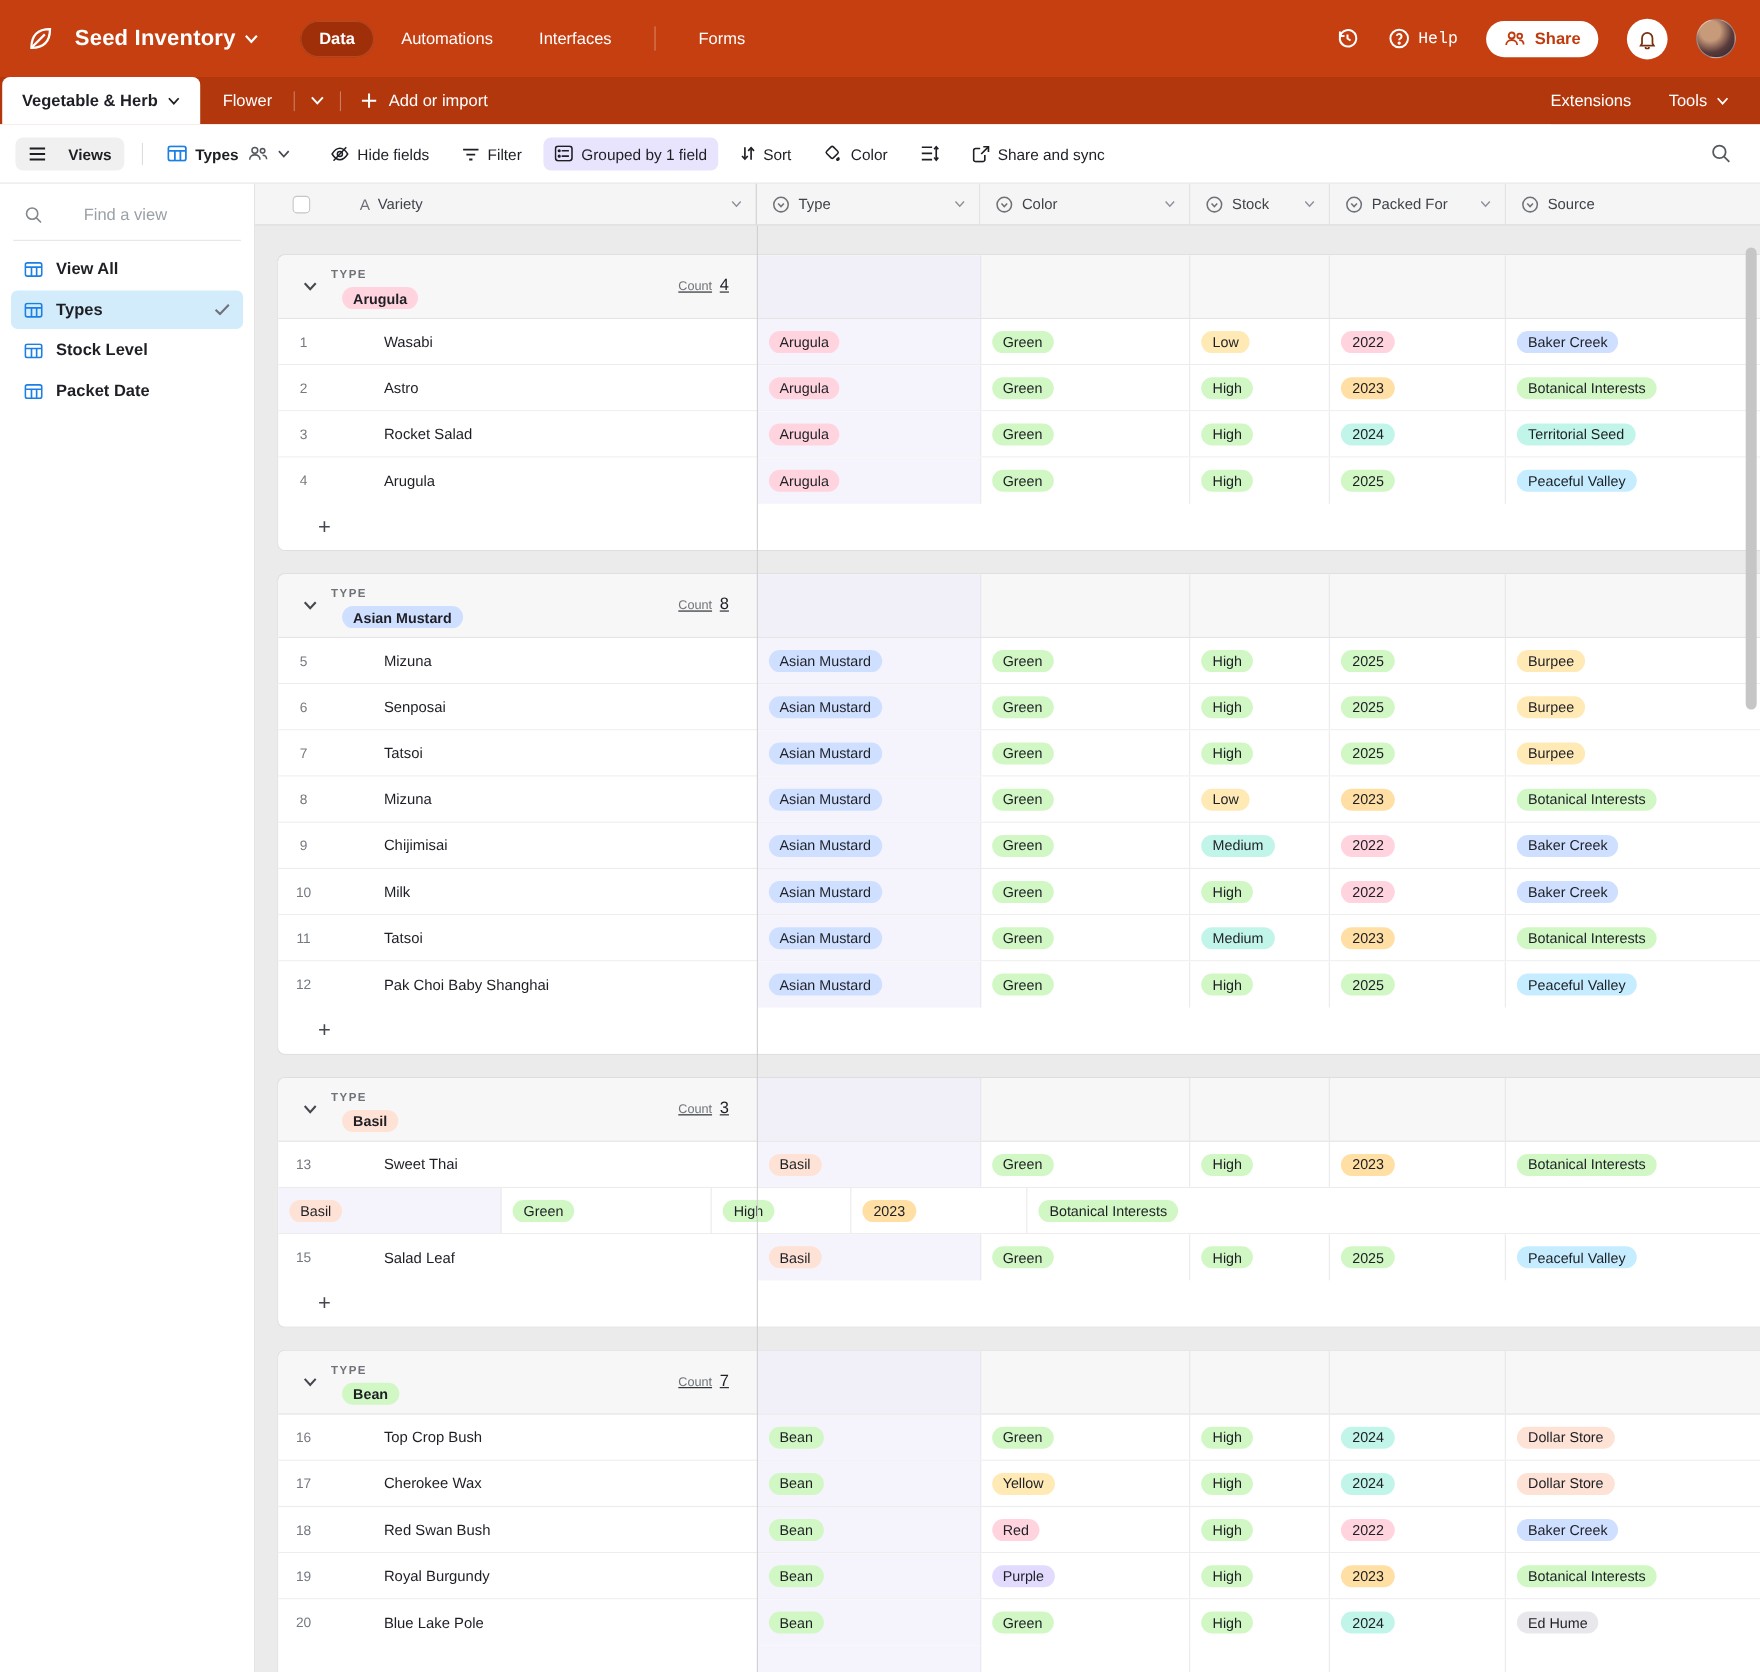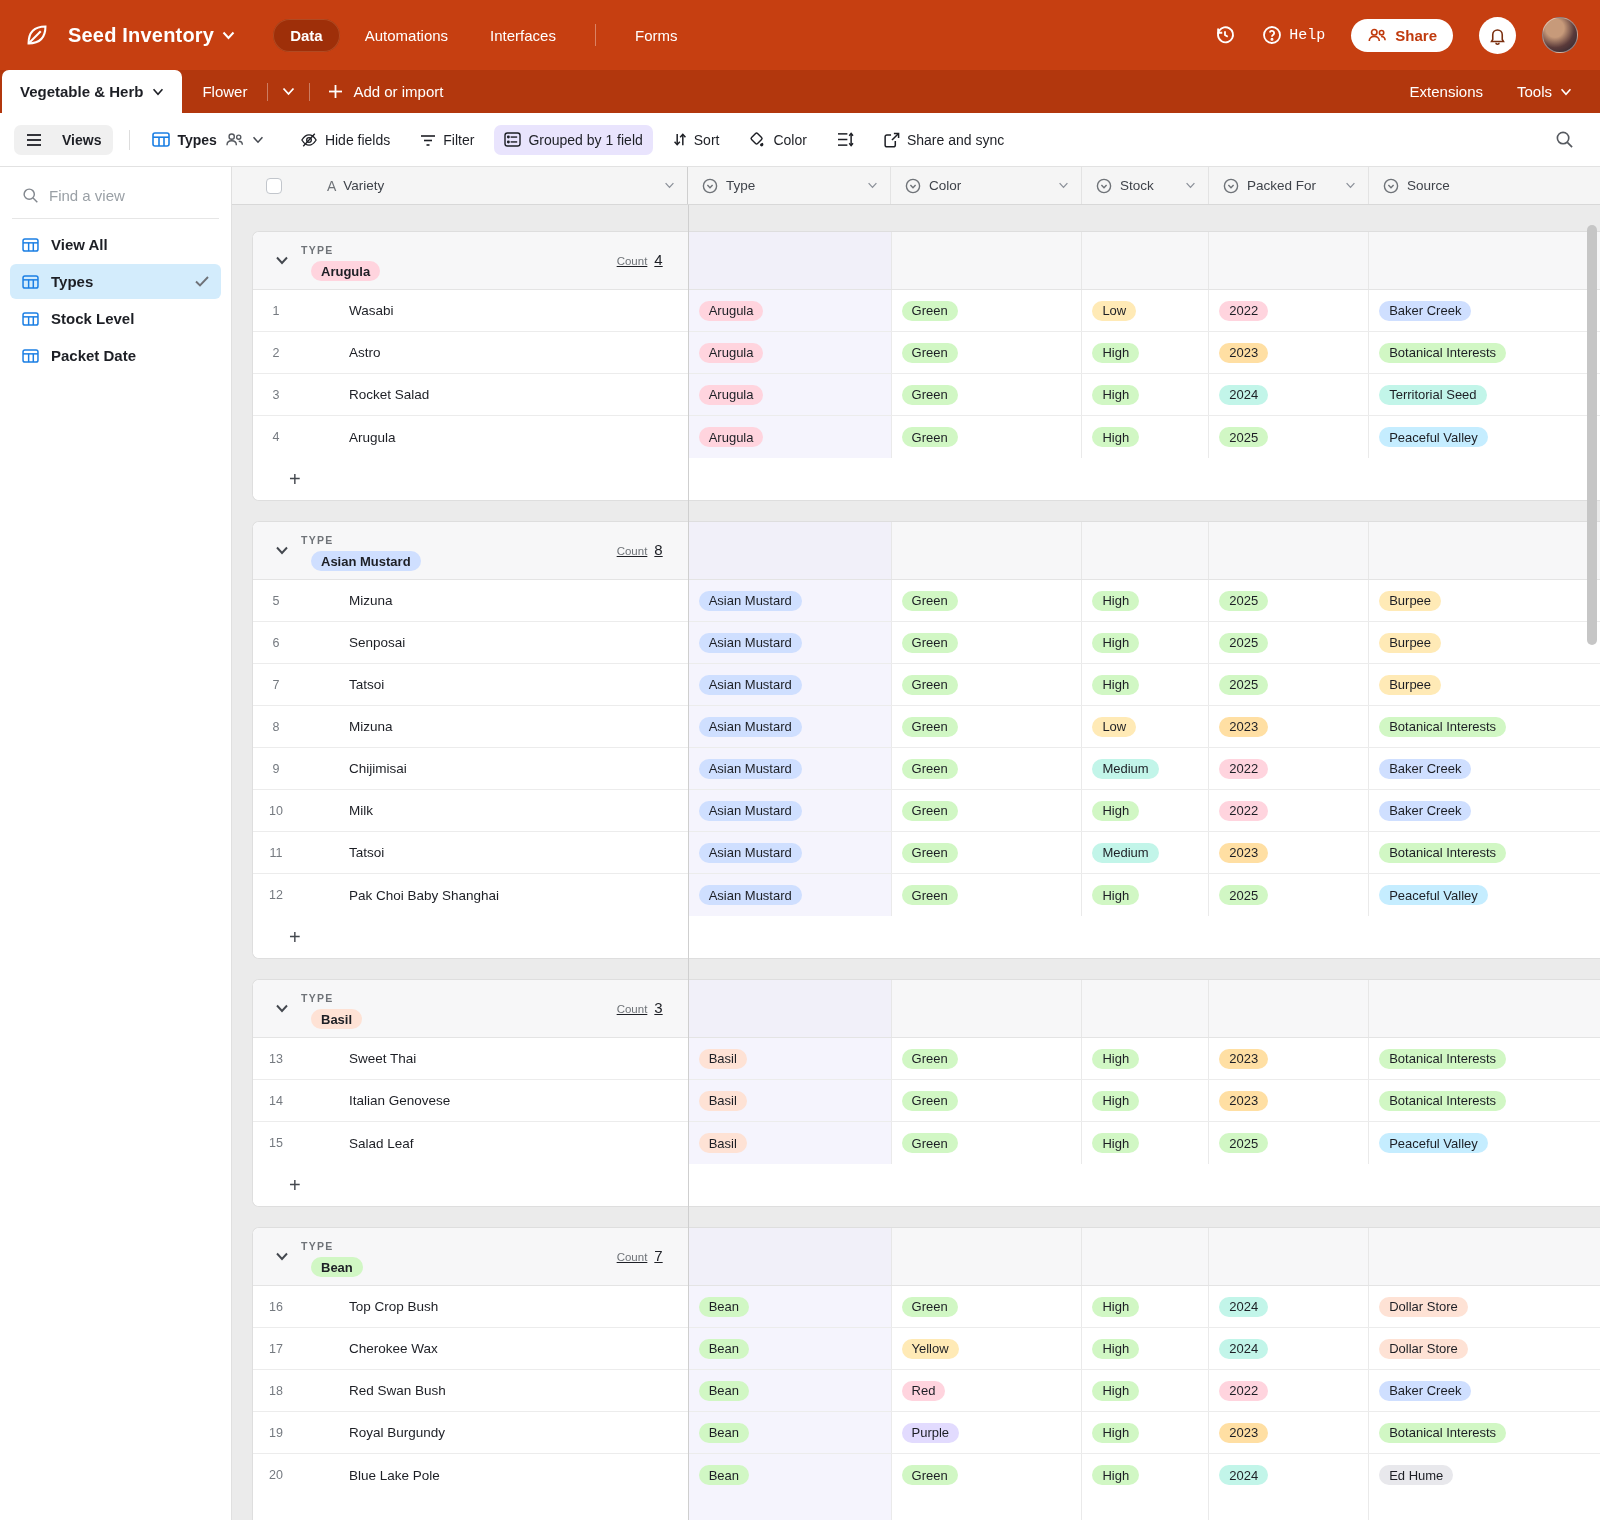--- a/index.html
+++ b/index.html
@@ -49,21 +49,21 @@
   .view-switch { display:flex; align-items:center; gap:7px; padding:7px 6px; font-weight:bold; }
   .grouped { background:#E9E4FD; }
   .toolbar .gap { width:10px; }
   .tb-search { margin-left:auto; margin-right:26px; }
 
   
   .sidebar { position:absolute; left:0; top:167px; width:232px; height:1353px; background:#fff;
     border-right:1px solid #E0E0E0; }
   .find-view { display:flex; align-items:center; gap:10px; margin:20px 18px 0 22px; color:#9AA0A6; }
   .find-input { border:none; outline:none; font-size:15px; color:#b91c1c; width:130px;
-    font-family:inherit; background:transparent; }
+    font-family:inherit; background:transparent;text-align:center; }
   .find-input::placeholder { color:#9AA0A6; }
   .sb-divider { height:1px; background:#E6E6E6; margin:14px 12px 8px 12px; }
   .sb-item { display:flex; align-items:center; gap:12px; margin:2px 10px; padding:9px 12px;
     border-radius:6px; font-size:15px; font-weight:bold; color:#1D1F25; }
   .sb-item.active { background:#D3ECFC; }
   .sb-check { margin-left:auto; }
 
   
   .grid { position:absolute; left:232px; top:167px; width:1368px; height:1353px; background:#EBEBEB; }
   .col-headers { position:absolute; left:0; top:0; width:1368px; height:38px; background:#F5F5F5;
@@ -815,24 +815,20 @@
             </div>
     <div class="cell w-packed">
               <span class="pill" style="background: rgb(255, 223, 163);">2023</span>
             </div>
     <div class="cell w-source">
               <span class="pill" style="background: rgb(209, 247, 196);">Botanical Interests</span>
             </div>
   </div>
 
   <div class="row">
-    <div class="cell name">
-      <span class="rownum">14</span>
-      <span class="vname">Italian Genovese</span>
-    </div>
     <div class="cell w-type type-tint">
               <span class="pill" style="background: rgb(254, 226, 213);">Basil</span>
             </div>
     <div class="cell w-color">
               <span class="pill" style="background: rgb(209, 247, 196);">Green</span>
             </div>
     <div class="cell w-stock">
               <span class="pill" style="background: rgb(209, 247, 196);">High</span>
             </div>
     <div class="cell w-packed">

